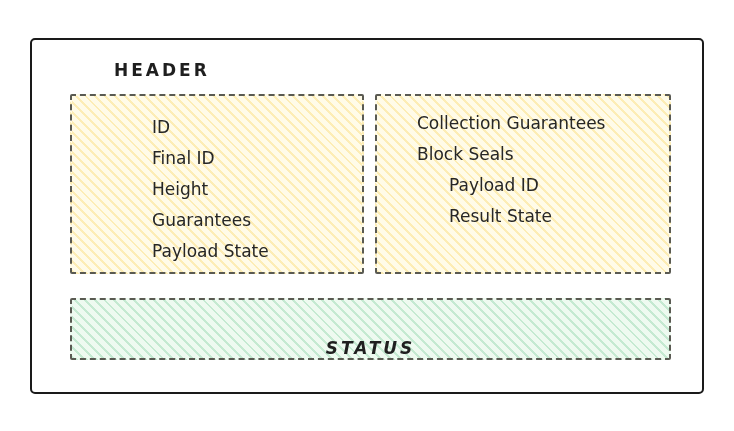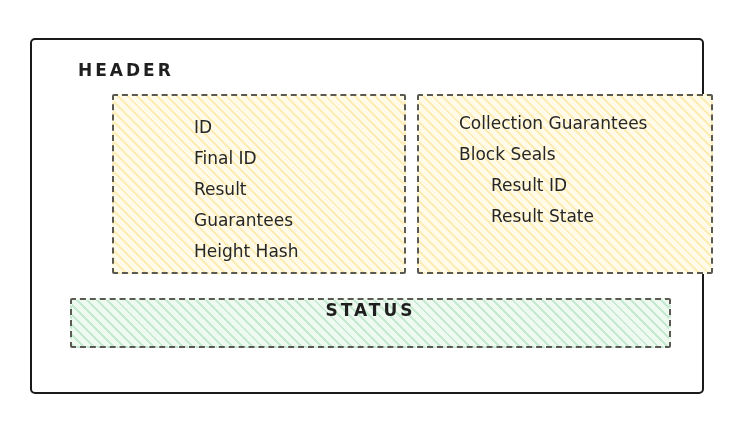--- a/index.html
+++ b/index.html
@@ -27,40 +27,40 @@
     border: 2.5px solid #1a1a1a;
     border-radius: 5px;
     background: #ffffff;
   }
   .section-title {
     position: absolute;
     font-size: 17px;
     font-weight: 600;
     letter-spacing: 3px;
     color: #1f1f1f;
+    margin-left: 36px;
   }
   .title-header { left: 46px; top: 20px; }
   .title-payload { left: 349px; top: 18px; }
 
   .dashed-box {
     position: absolute;
     border: 2px dashed #5a5a52;
     border-radius: 2px;
     box-sizing: border-box;
   }
   .fill-yellow {
     background-color: #fffbe8;
     background-image: repeating-linear-gradient(
       45deg,
       rgba(250, 219, 120, 0.45) 0px,
       rgba(250, 219, 120, 0.45) 2px,
       transparent 2px,
       transparent 7px
     );
-    margin-left: 42px;
   }
   .fill-green {
     background-color: #eefaf0;
     background-image: repeating-linear-gradient(
       45deg,
       rgba(146, 214, 171, 0.45) 0px,
       rgba(146, 214, 171, 0.45) 2px,
       transparent 2px,
       transparent 7px
     );
@@ -74,24 +74,25 @@
   .payload-box {
     left: 343px;
     top: 54px;
     width: 296px;
     height: 180px;
   }
   .status-box {
     left: 38px;
     top: 258px;
     width: 601px;
-    height: 50px;
+    height: 62px;
     display: flex;
-    align-items: flex-start;
+    align-items: flex-end;
     justify-content: center;
+    font-style: italic;
   }
   .field-list {
     list-style: none;
     margin: 0;
     padding: 0;
     font-size: 17px;
     line-height: 31px;
     color: #262626;
   }
   .header-box .field-list {
@@ -116,31 +117,31 @@
 <div class="canvas">
   <div class="block-outline">
 
     <div class="section-title title-header">HEADER</div>
 
 
     <div class="dashed-box fill-yellow header-box">
       <ul class="field-list">
         <li>ID</li>
         <li>Final ID</li>
-        <li>Result</li>
+        <li>Height</li>
         <li>Guarantees</li>
-        <li>Height Hash</li>
+        <li>Payload State</li>
       </ul>
     </div>
 
     <div class="dashed-box fill-yellow payload-box">
       <ul class="field-list">
         <li>Collection Guarantees</li>
         <li>Block Seals</li>
-        <li class="indent">Result ID</li>
+        <li class="indent">Payload ID</li>
         <li class="indent">Result State</li>
       </ul>
     </div>
 
     <div class="dashed-box fill-green status-box">
       <span class="status-label">STATUS</span>
     </div>
 
   </div>
 </div>

